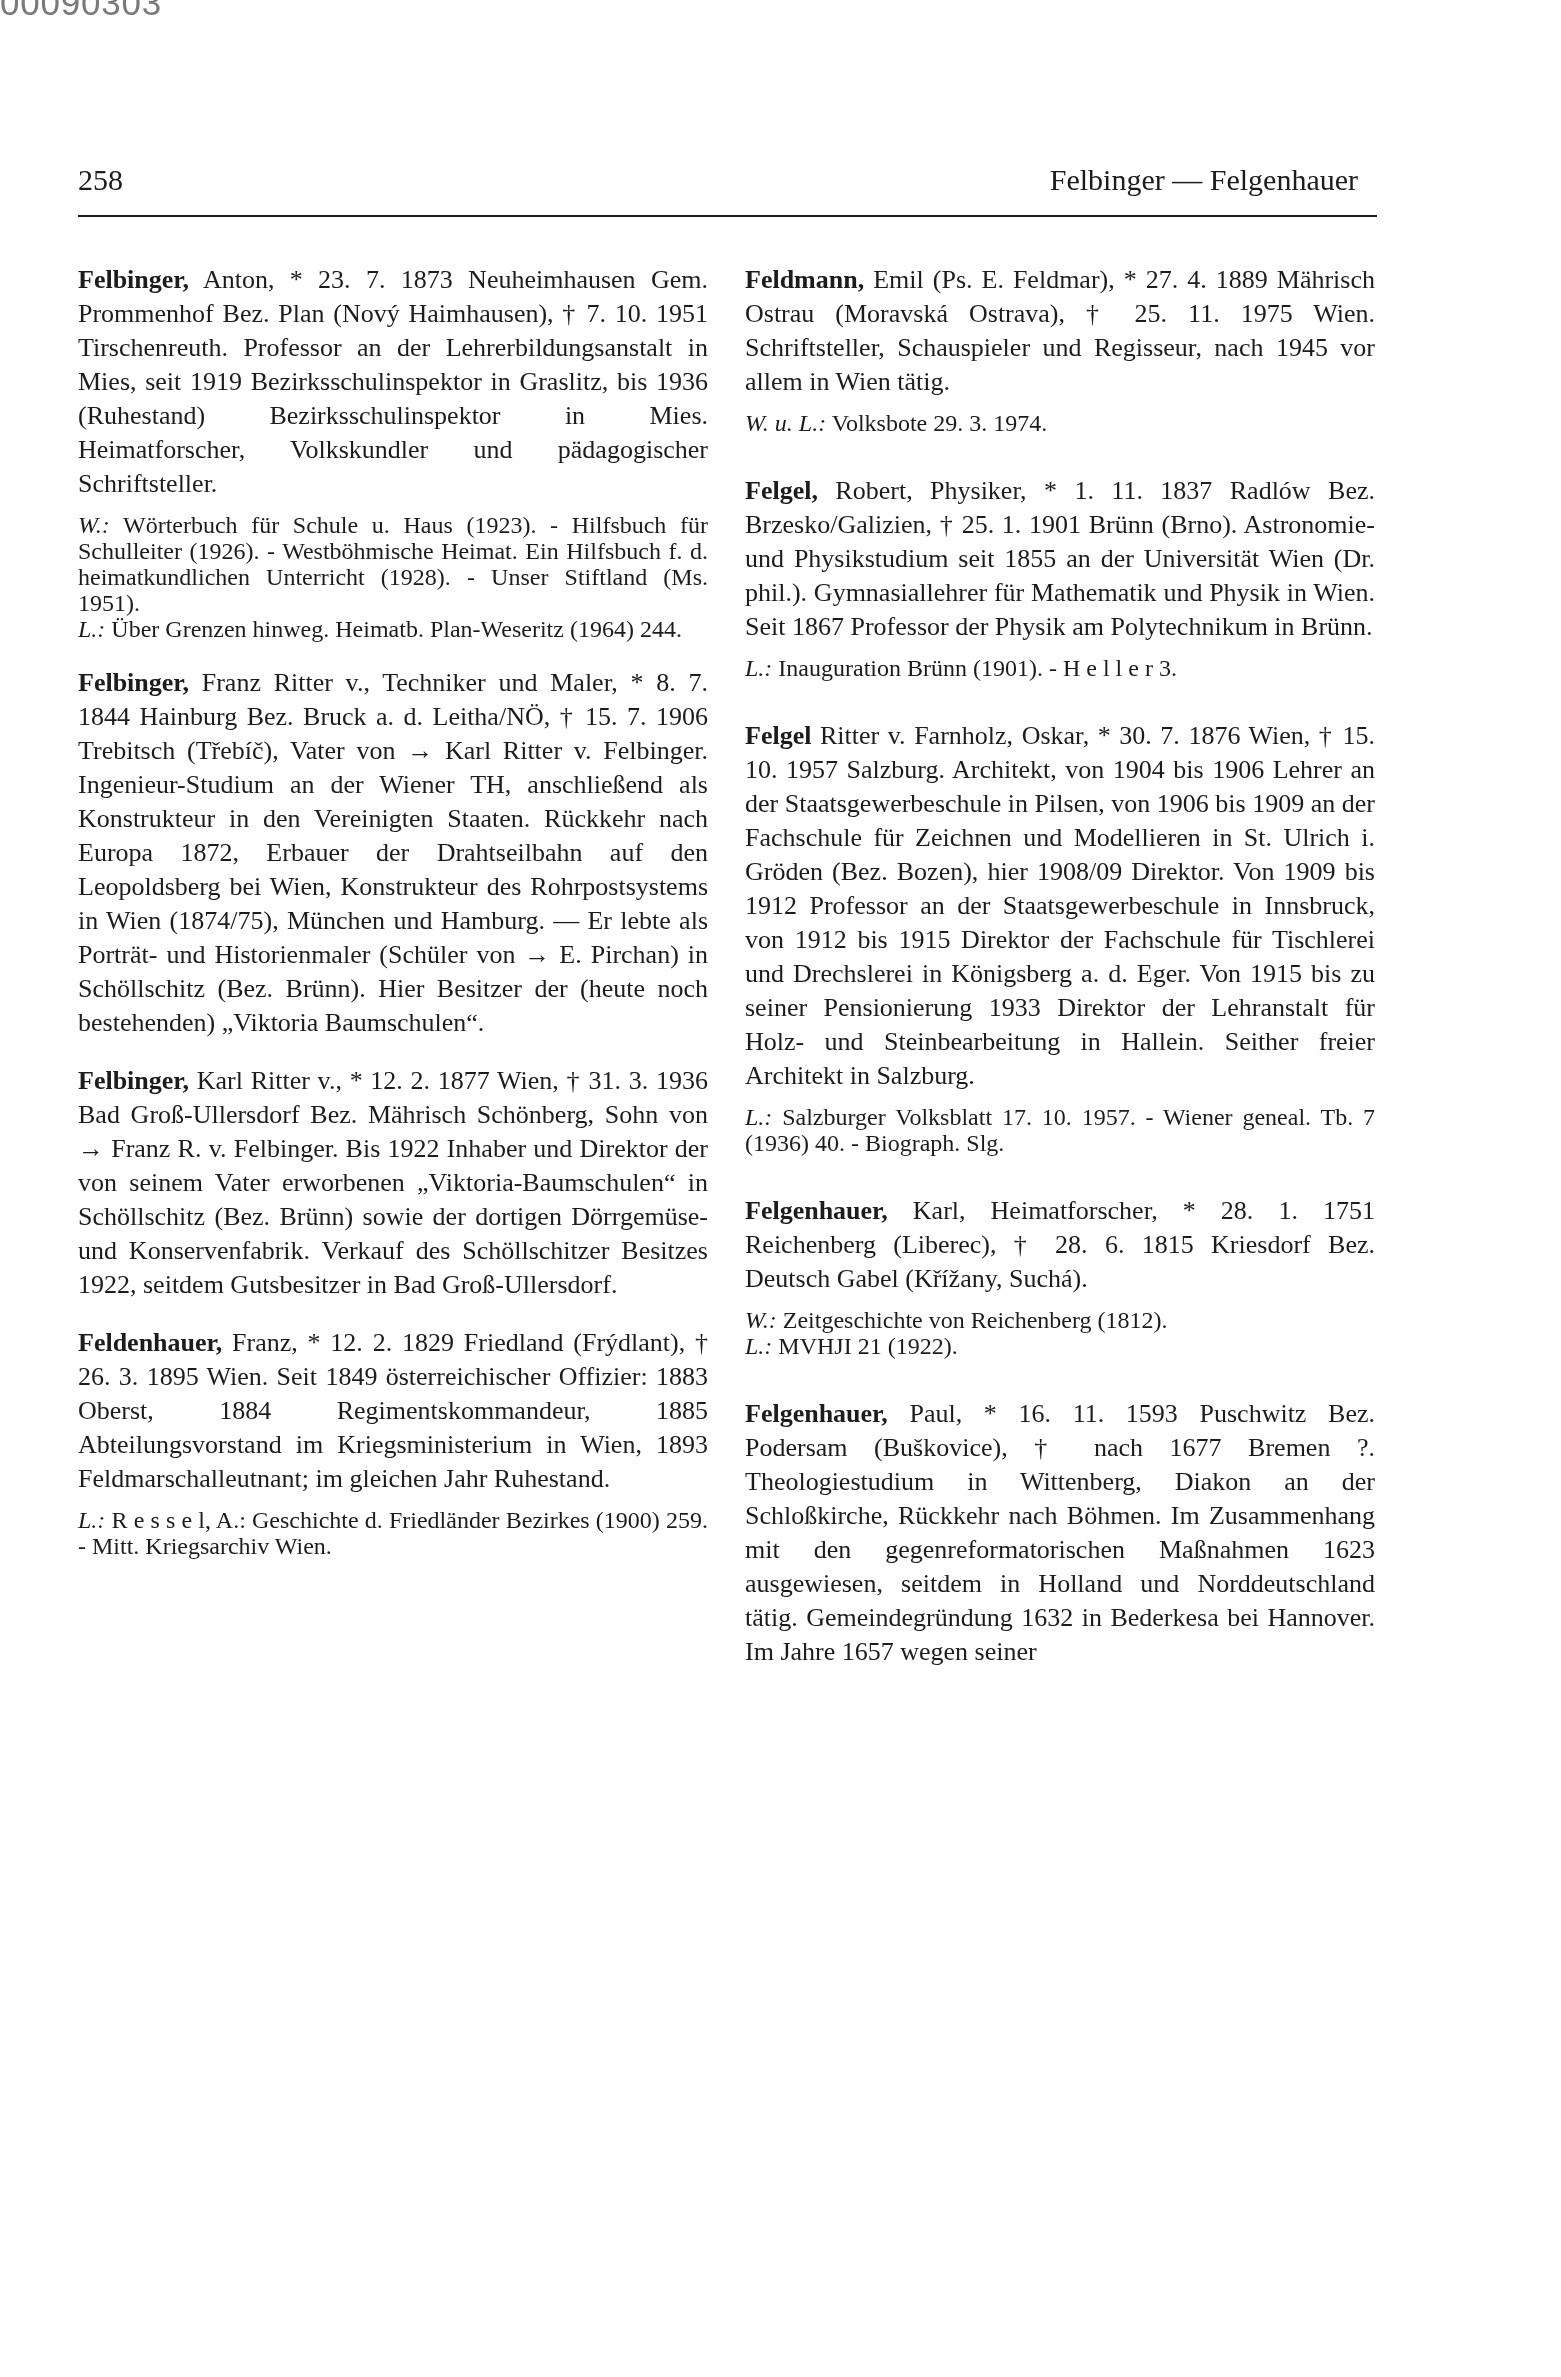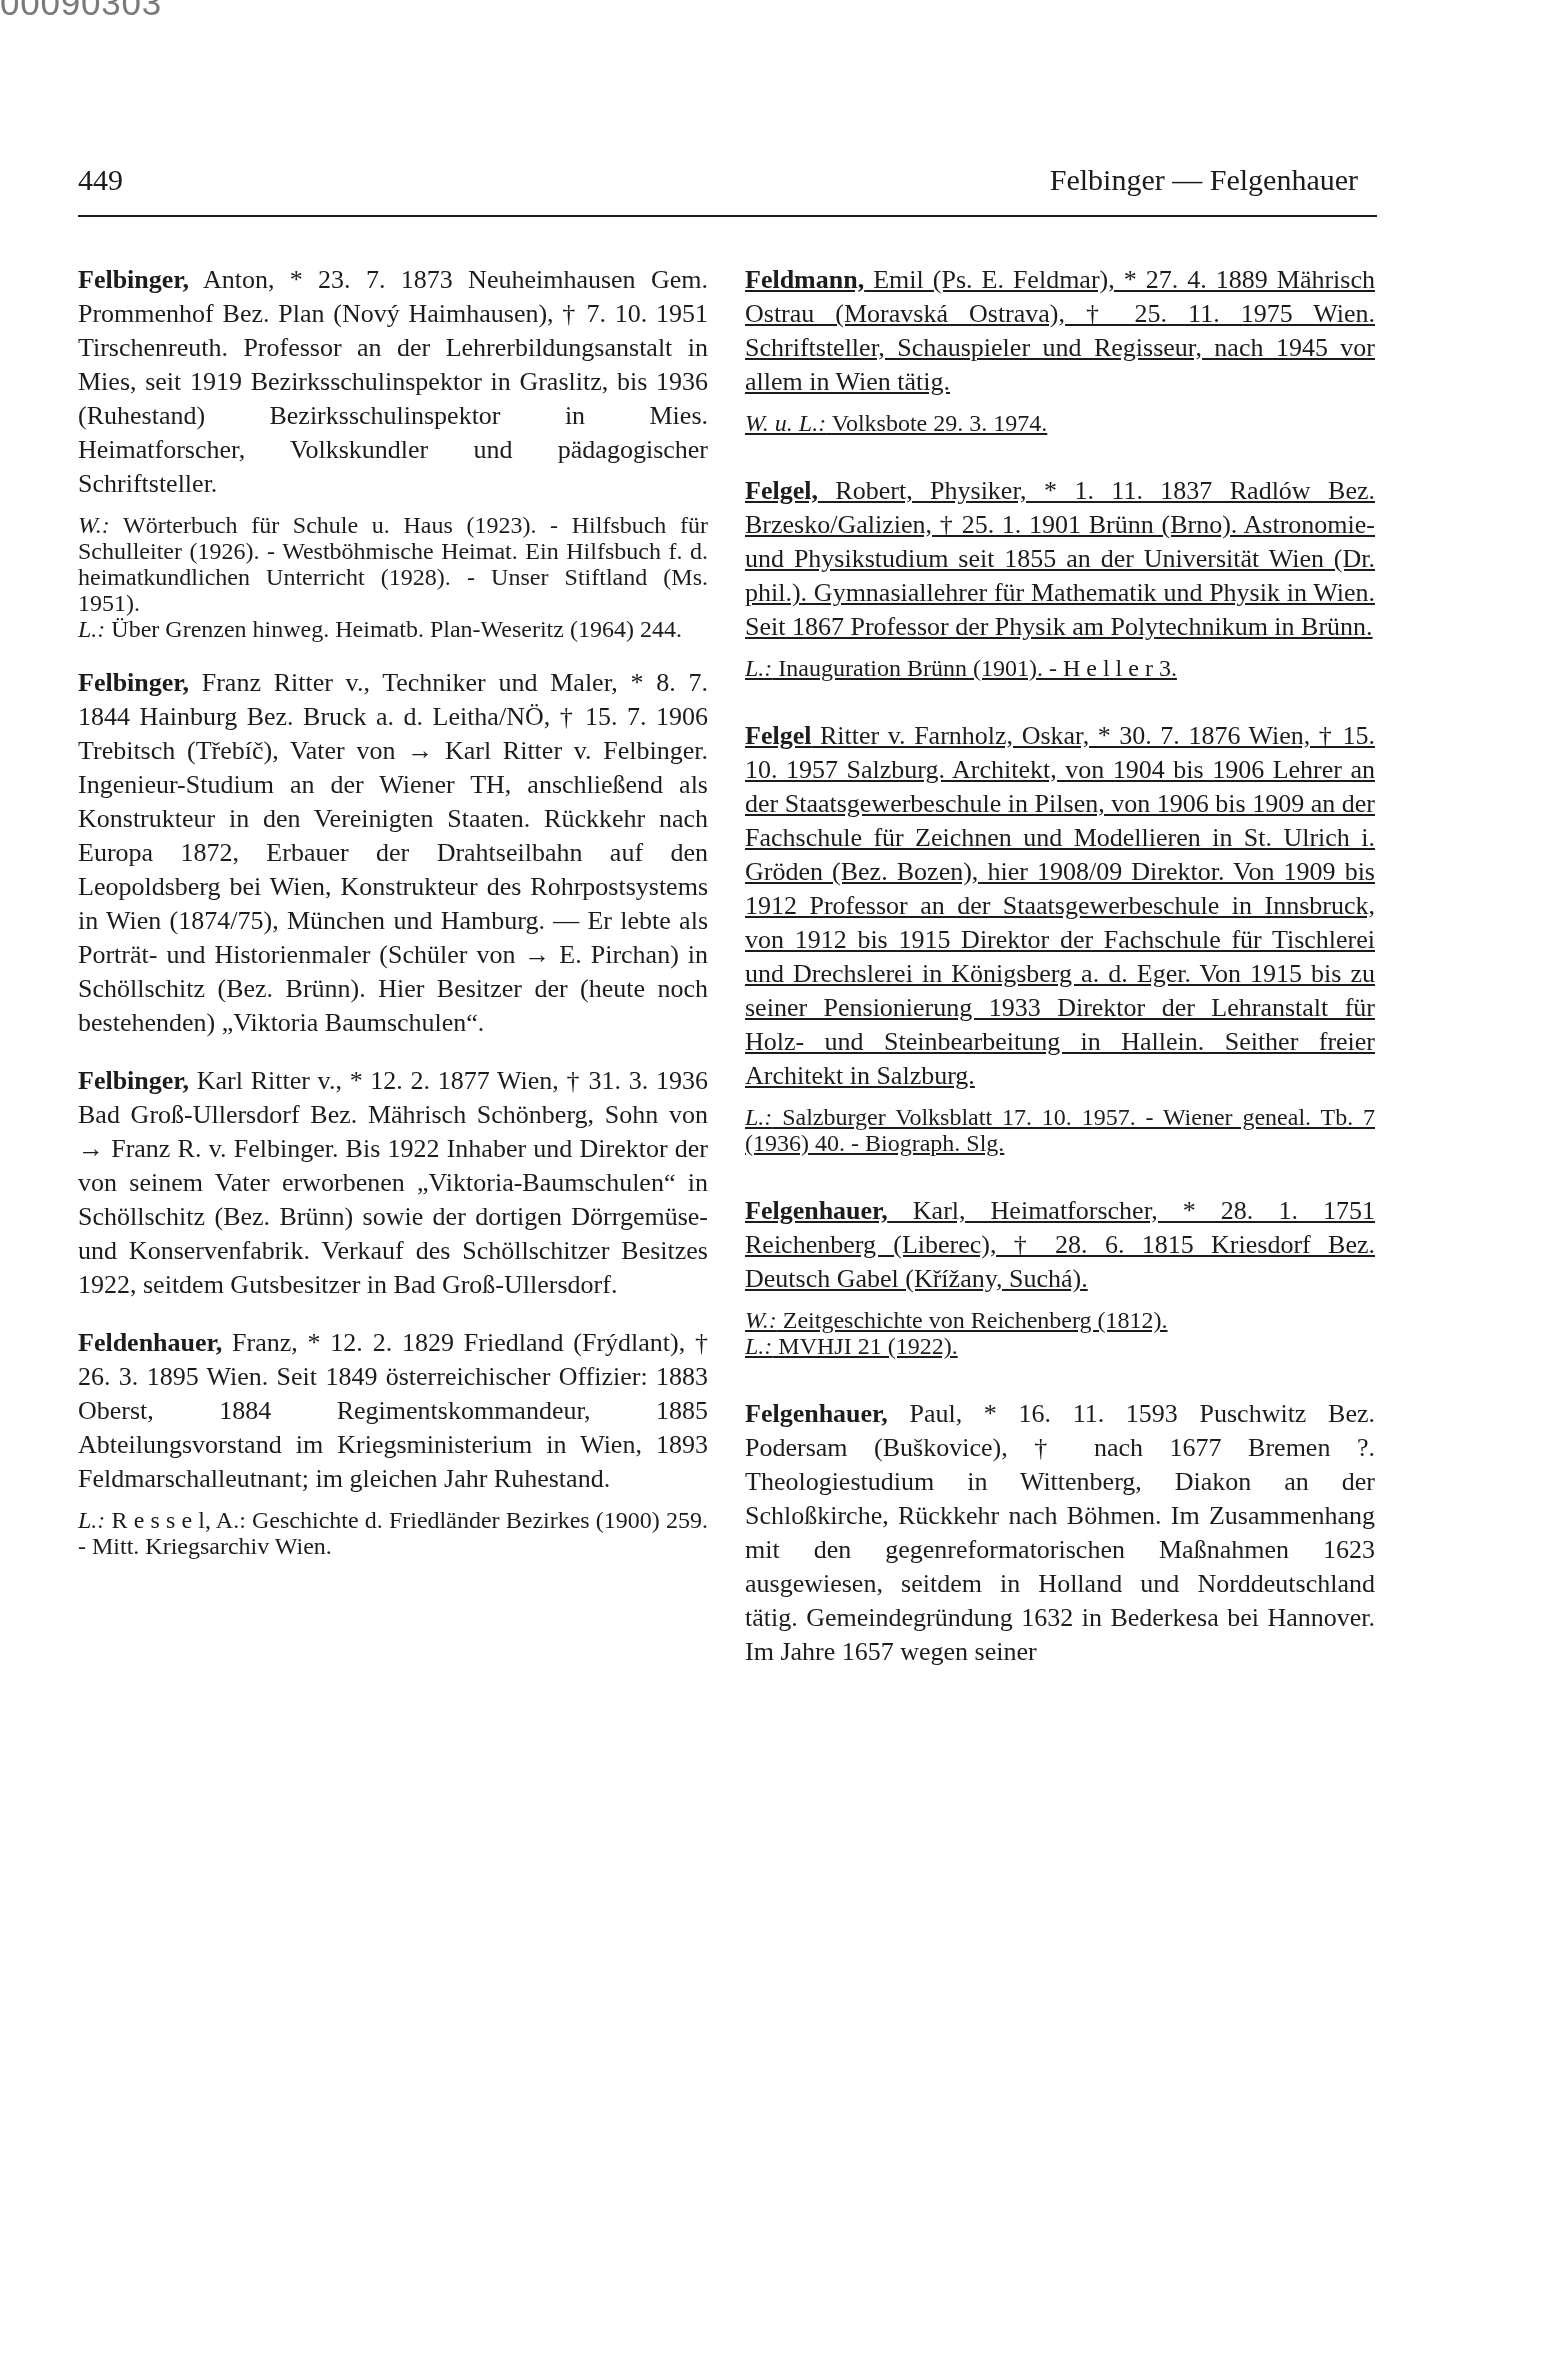--- a/index.html
+++ b/index.html
@@ -27,29 +27,29 @@
     hyphens: manual;
   }
   .col-left { left: 78px; }
   .col-right { left: 745px; }
   .entry { margin: 0 0 24px 0; }
   .entry p { margin: 0; }
   .entry .bio { margin-bottom: 11px; }
   .headword { font-weight: bold; }
   .refs { font-size: 24px; line-height: 26px; margin: 0 0 8px 0; }
   .refs .tag { font-style: italic; }
-  .gap-lg { margin-bottom: 38px; text-decoration: underline; }
+  .gap-lg { margin-bottom: 38px; }
 </style>
 </head>
 <body>
 
 <div class="watermark">00090303</div>
 
 <div class="running-head">
-  <span class="page-number">449</span>
+  <span class="page-number">258</span>
   <span class="head-title">Felbinger — Felgenhauer</span>
 </div>
 <div class="head-rule"></div>
 
 <div class="column col-left">
   <div class="entry">
     <p class="bio"><span class="headword">Felbinger,</span><span> Anton, * 23. 7. 1873 Neuheimhausen Gem. Prommenhof Bez. Plan (Nový Haimhausen), † 7. 10. 1951 Tirschenreuth. Professor an der Lehrerbildungsanstalt in Mies, seit 1919 Bezirksschulinspektor in Graslitz, bis 1936 (Ruhestand) Bezirksschulinspektor in Mies. Heimatforscher, Volkskundler und pädagogischer Schriftsteller.</span></p>
     <p class="refs"><span class="tag">W.:</span><span> Wörterbuch für Schule u. Haus (1923). - Hilfsbuch für Schulleiter (1926). - Westböhmische Heimat. Ein Hilfsbuch f. d. heimatkundlichen Unterricht (1928). - Unser Stiftland (Ms. 1951).</span></p>
     <p class="refs"><span class="tag">L.:</span><span> Über Grenzen hinweg. Heimatb. Plan-Weseritz (1964) 244.</span></p>
   </div>

